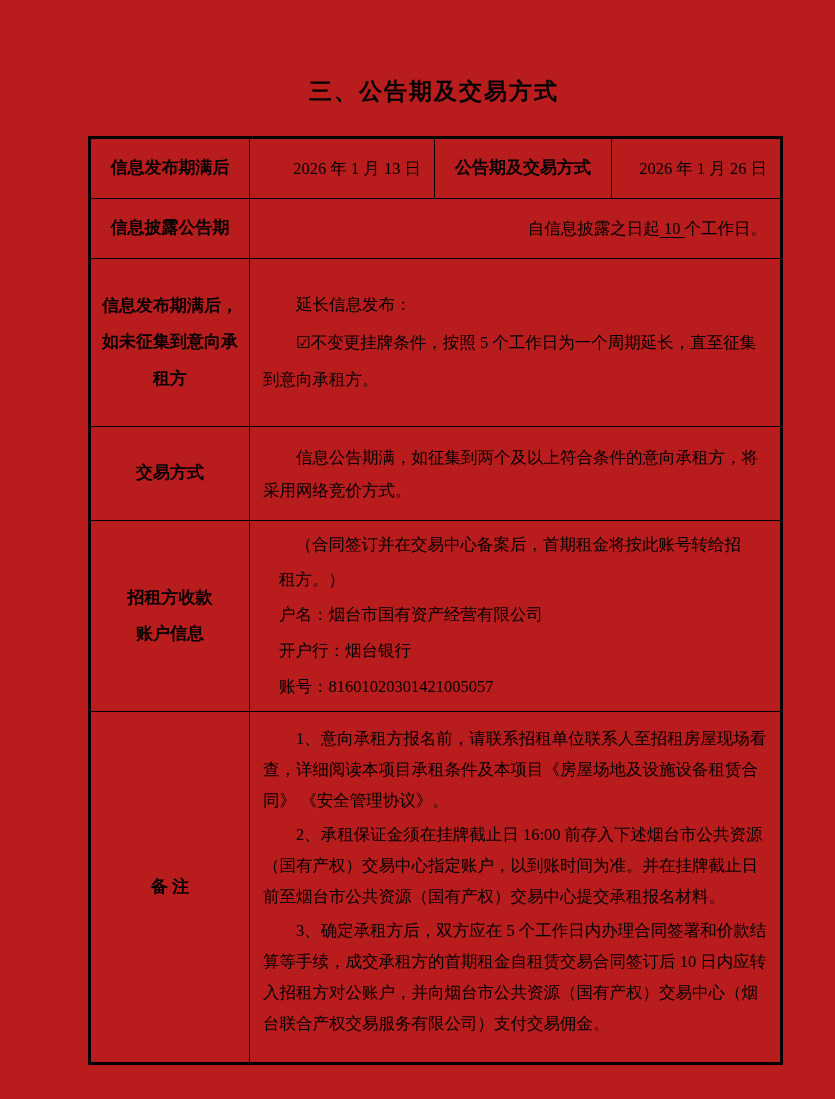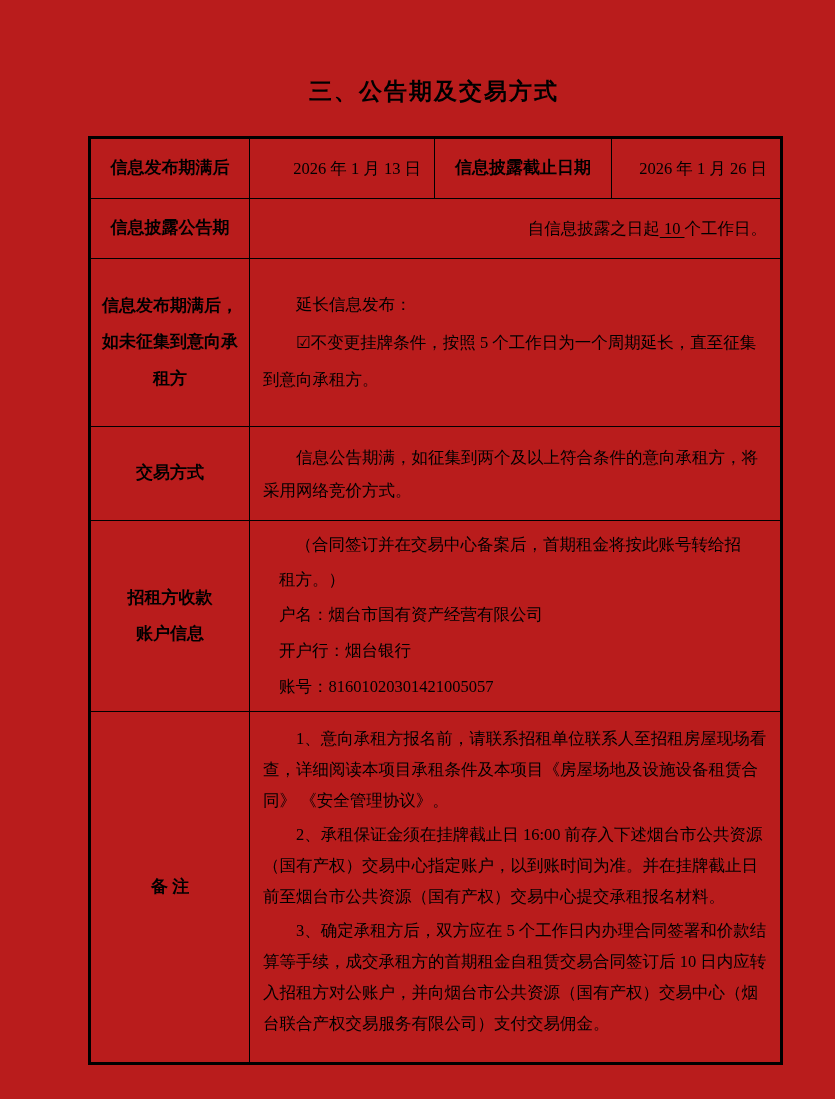--- a/index.html
+++ b/index.html
@@ -78,21 +78,21 @@
       <col style="width:160px">
       <col style="width:185px">
       <col style="width:177px">
       <col style="width:170px">
     </colgroup>
     <tbody>
 
       <tr class="row-dates">
         <th>信息发布期满后</th>
         <td class="center-cell">2026 年 1 月 13 日</td>
-        <th>信息披露截止日期</th>
+        <th>公告期及交易方式</th>
         <td class="center-cell">2026 年 1 月 26 日</td>
       </tr>
 
       <tr class="row-period">
         <th>信息披露公告期</th>
         <td colspan="3" class="center-cell"><span>自信息披露之日起</span><u class="num-underline"> 10 </u><span>个工作日。</span></td>
       </tr>
 
       <tr class="row-extension">
         <th>信息发布期满后，如未征集到意向承租方</th>

